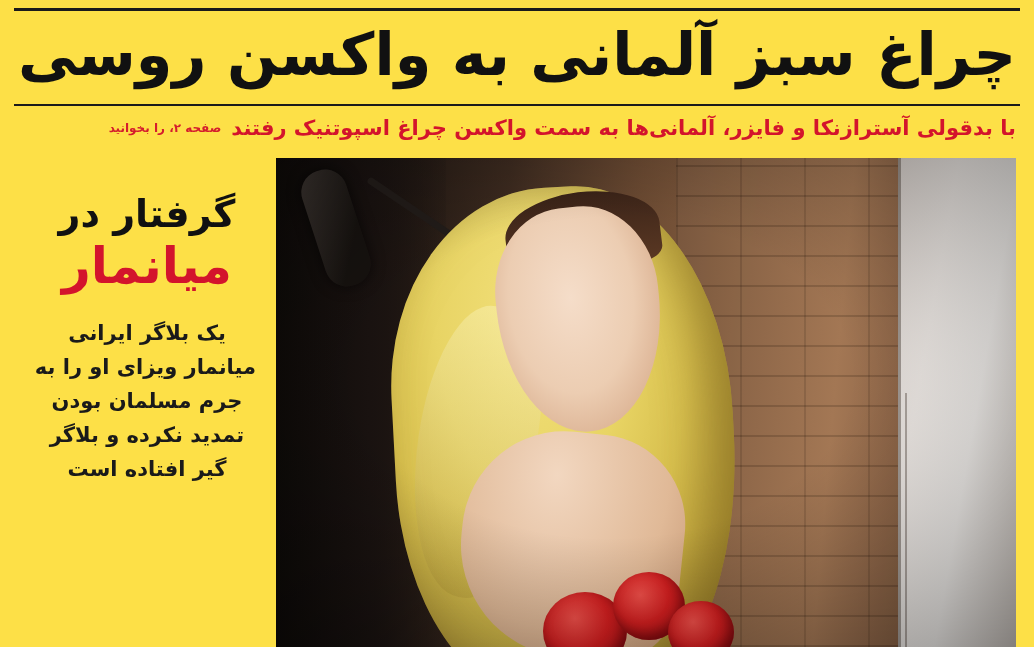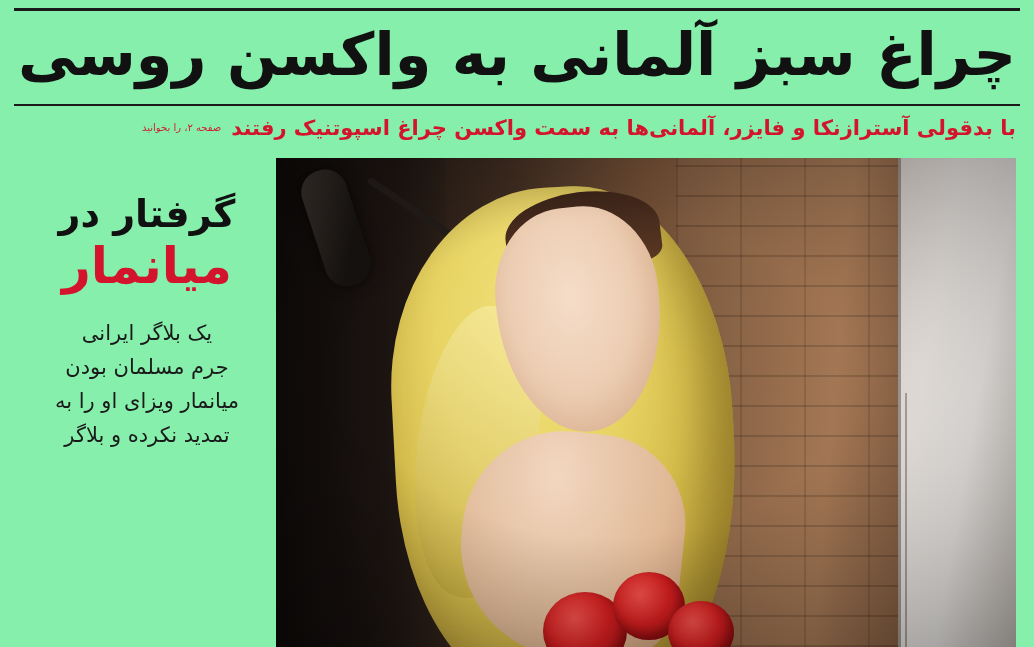--- a/index.html
+++ b/index.html
@@ -12,21 +12,21 @@
     height: 647px;
     overflow: hidden;
     font-family: "DejaVu Sans", "Liberation Sans", sans-serif;
     color: #111111;
   }
 
   .page {
     position: relative;
     width: 1034px;
     height: 647px;
-    background: #86efac;
+    background: #fde047;
     box-sizing: border-box;
   }
 
   
   .rule-top {
     position: absolute;
     left: 14px;
     right: 14px;
     top: 8px;
     height: 3px;
@@ -79,22 +79,22 @@
     gap: 10px;
   }
   .subhead-text {
     font-weight: bold;
     font-size: 21px;
     color: #d3142c;
     white-space: nowrap;
     line-height: 1.2;
   }
   .subhead-ref {
-    font-weight: normal;
-    font-size: 10px;
+    font-weight: bold;
+    font-size: 12px;
     color: #d3142c;
     white-space: nowrap;
     opacity: 0.95;
     padding-bottom: 3px;
   }
 
   
   .content {
     position: absolute;
     top: 158px;
@@ -126,21 +126,21 @@
     font-size: 50px;
     font-weight: bold;
     color: #d3142c;
     line-height: 1.1;
     margin-top: 4px;
     white-space: nowrap;
   }
   .article-body {
     margin-top: 22px;
     font-size: 21px;
-    font-weight: normal;
+    font-weight: bold;
     line-height: 1.62;
     color: #1a1a1a;
   }
   .article-body div {
     white-space: nowrap;
   }
 
   
   .photo {
     flex: 1 1 auto;
@@ -329,23 +329,24 @@
     <div class="subhead-ref">صفحه ۲، را بخوانید</div>
   </div>
 
   <div class="content">
 
     <div class="article-col">
       <div class="kicker">گرفتار در</div>
       <div class="kicker-2">میانمار</div>
       <div class="article-body">
         <div>یک بلاگر ایرانی</div>
+        <div>میانمار ویزای او را به</div>
         <div>جرم مسلمان بودن</div>
-        <div>میانمار ویزای او را به</div>
         <div>تمدید نکرده و بلاگر</div>
+        <div>گیر افتاده است</div>
       </div>
     </div>
 
     <div class="photo">
       <div class="ph-wall"></div>
       <div class="ph-brick"></div>
       <div class="ph-fridge"></div>
       <div class="ph-dark-left"></div>
       <div class="ph-mic-arm"></div>
       <div class="ph-mic"></div>

